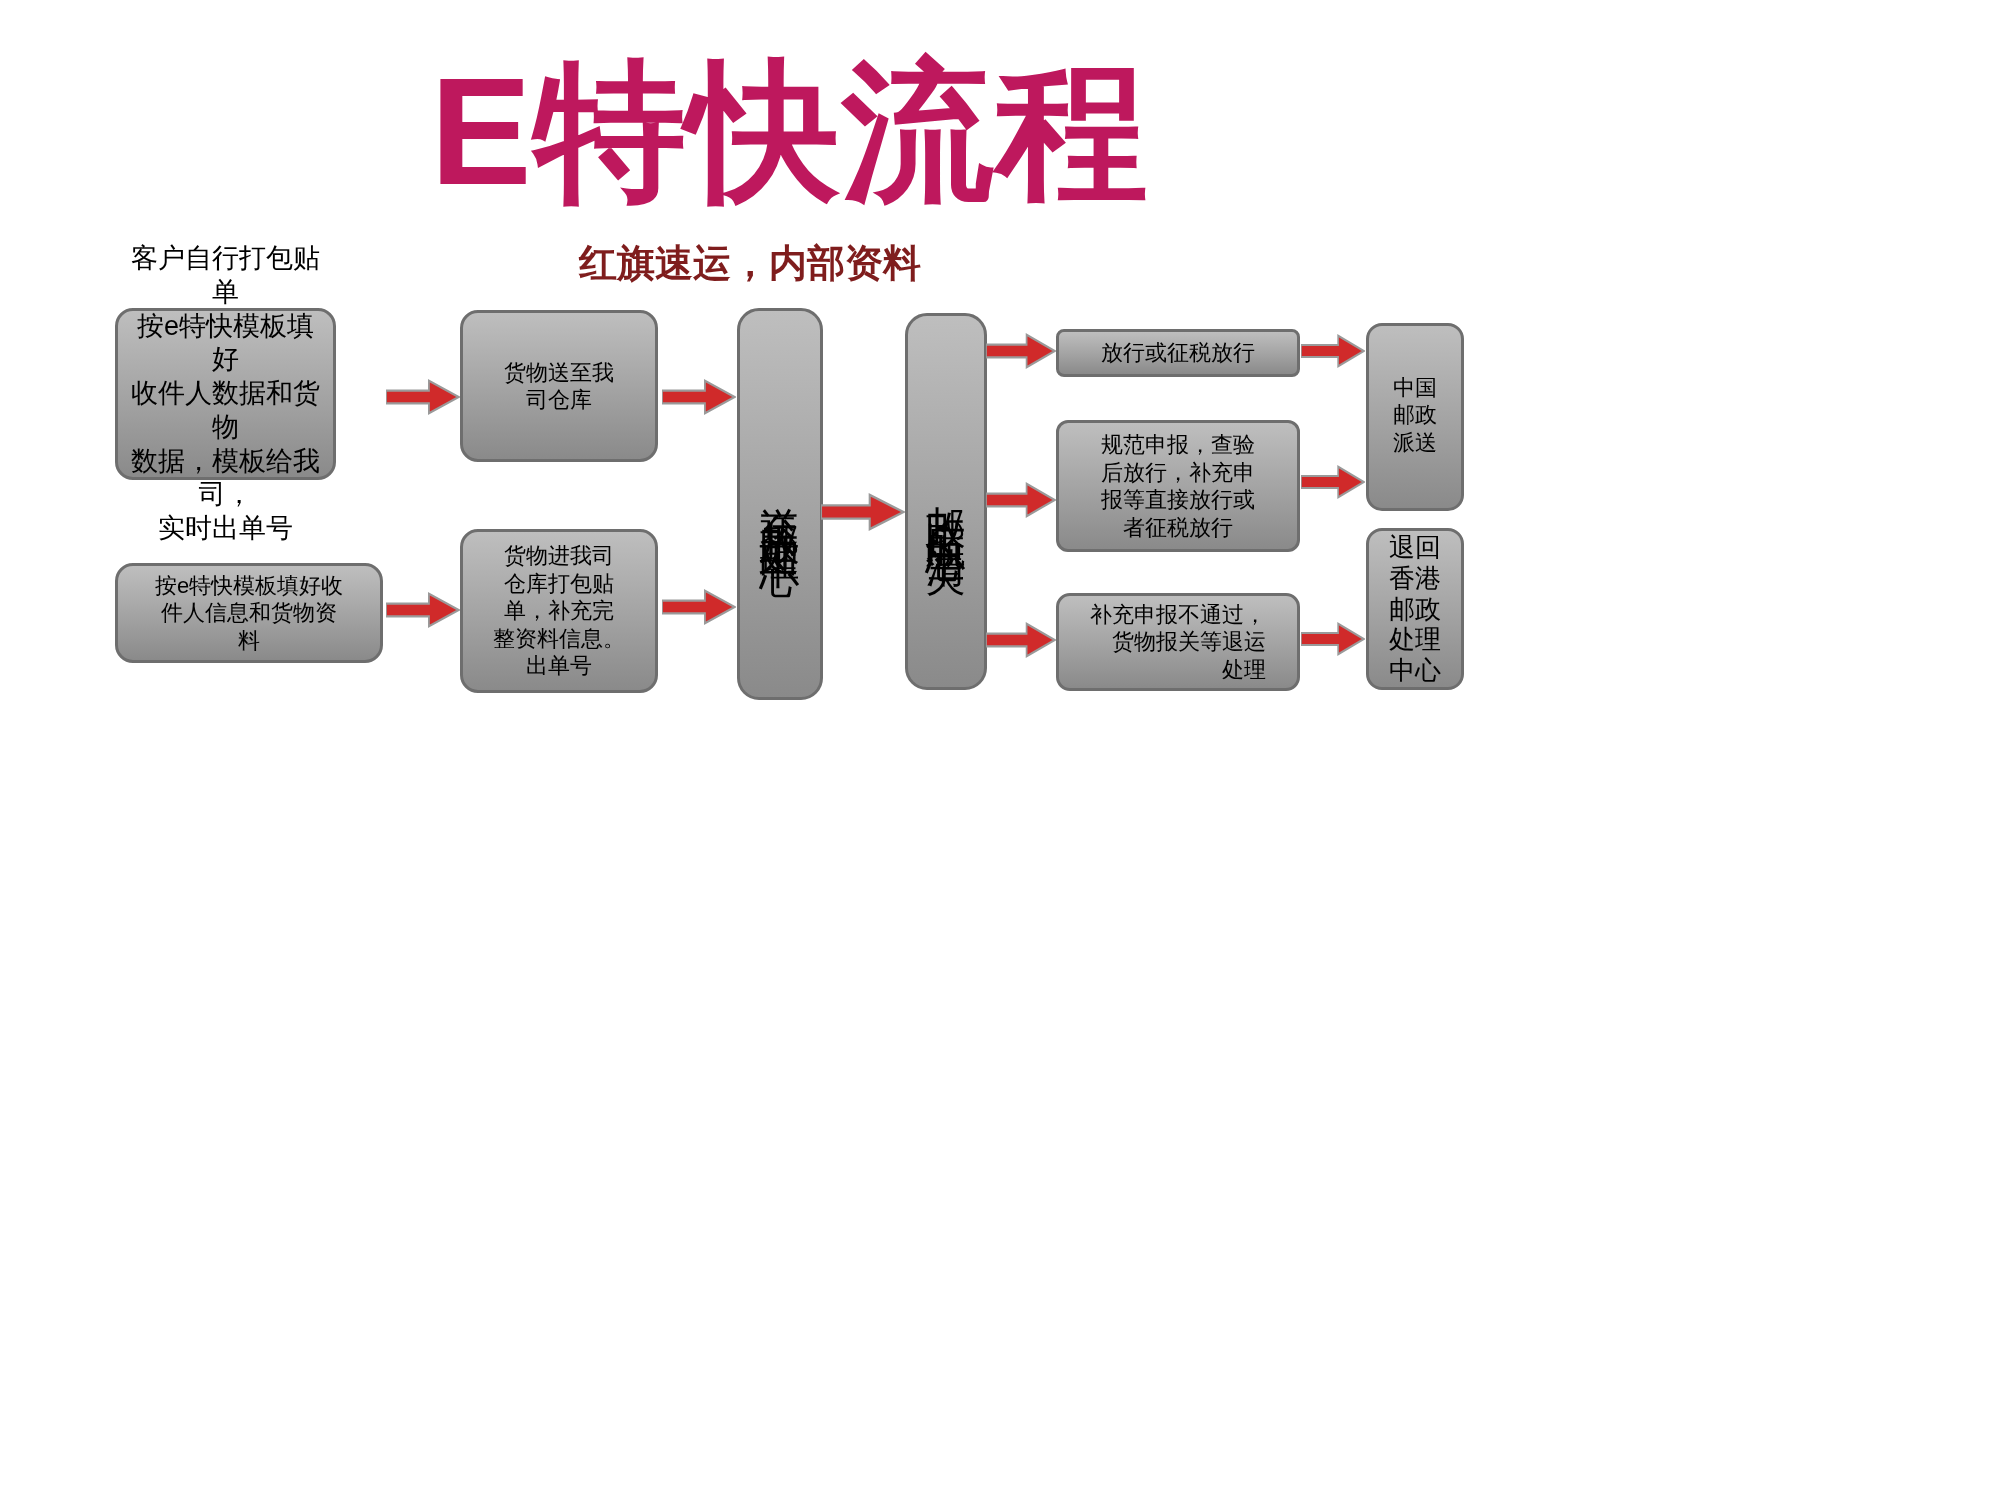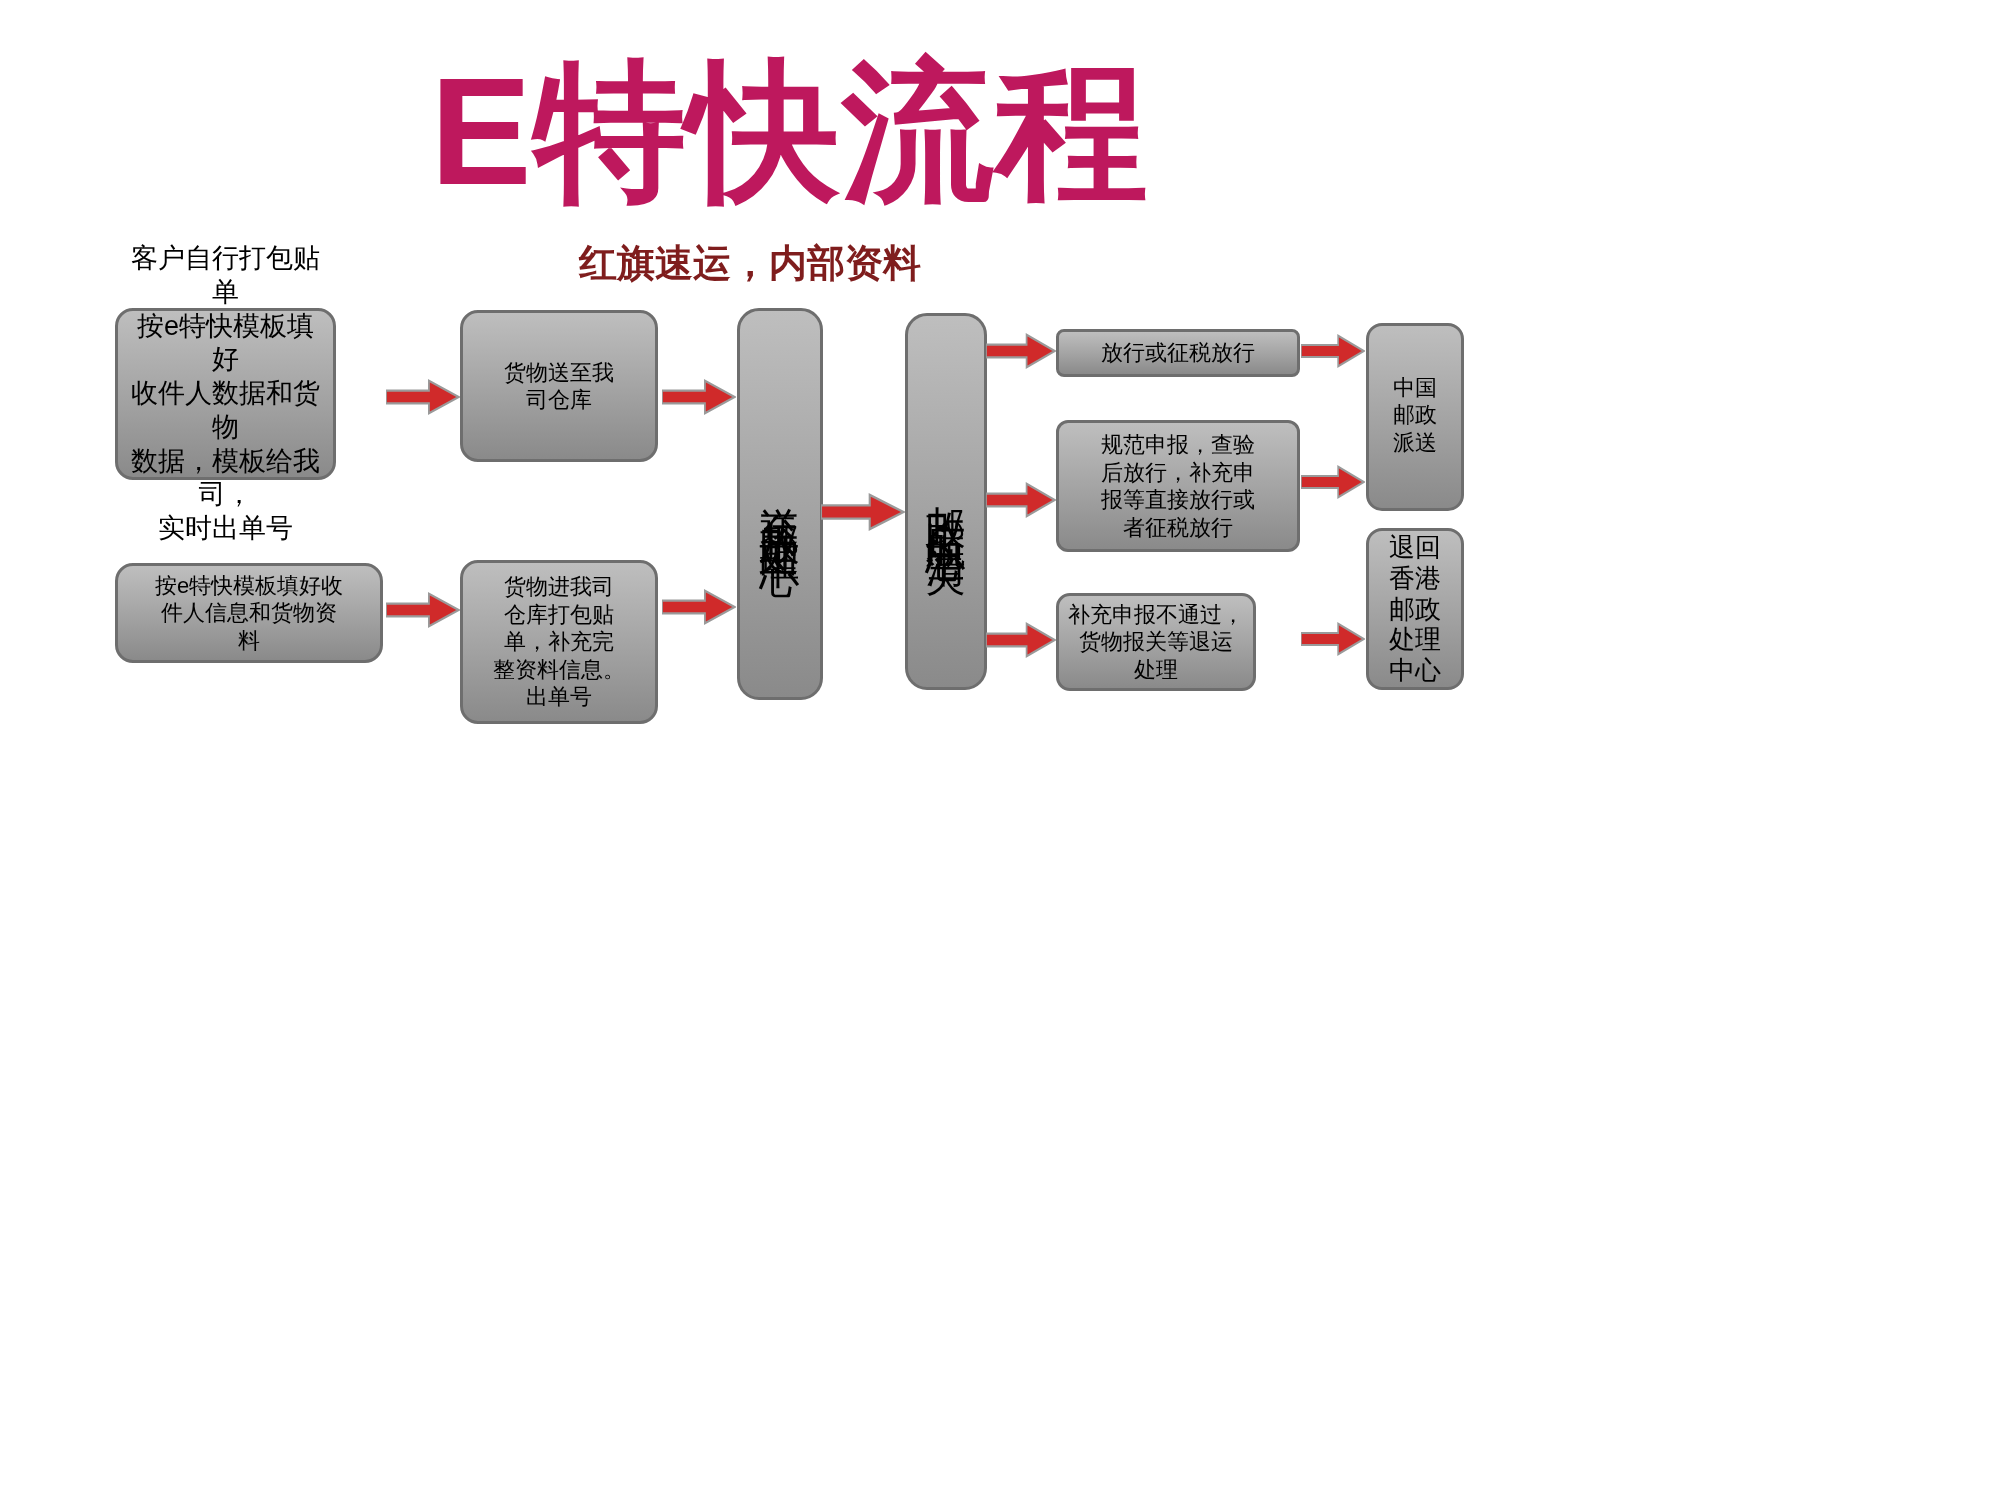--- a/index.html
+++ b/index.html
@@ -94,21 +94,21 @@
   <div class="box vertical" style="left:737px; top:308px; width:86px; height:392px; border-radius:22px;">
     <div class="box-label">送至邮政处理中心</div>
   </div>
 
   <div class="box" style="left:115px; top:563px; width:268px; height:100px;">
     <div class="box-label big">按e特快模板填好收
 件人信息和货物资
 料</div>
   </div>
 
-  <div class="box" style="left:460px; top:560px; width:198px; height:164px;">
+  <div class="box" style="left:460px; top:529px; width:198px; height:164px;">
     <div class="box-label big">货物进我司
 仓库打包贴
 单，补充完
 整资料信息。
 出单号</div>
   </div>
 
   <div class="box vertical" style="left:905px; top:313px; width:82px; height:377px; border-radius:22px;">
     <div class="box-label">邮政广航中心清关</div>
   </div>
@@ -117,21 +117,21 @@
     <div class="box-label big">放行或征税放行</div>
   </div>
 
   <div class="box" style="left:1056px; top:420px; width:244px; height:132px; border-radius:12px;">
     <div class="box-label big">规范申报，查验
 后放行，补充申
 报等直接放行或
 者征税放行</div>
   </div>
 
-  <div class="box" style="left:1056px; top:593px; width:200px; height:98px; border-radius:14px;">
+  <div class="box" style="left:1056px; top:593px; width:244px; height:98px; border-radius:14px;text-align:right;">
     <div class="box-label big">补充申报不通过，
 货物报关等退运
 处理</div>
   </div>
 
   <div class="box" style="left:1366px; top:323px; width:98px; height:188px; border-radius:16px;font-family:Liberation Mono, monospace;">
     <div class="box-label big">中国
 邮政
 派送</div>
   </div>

